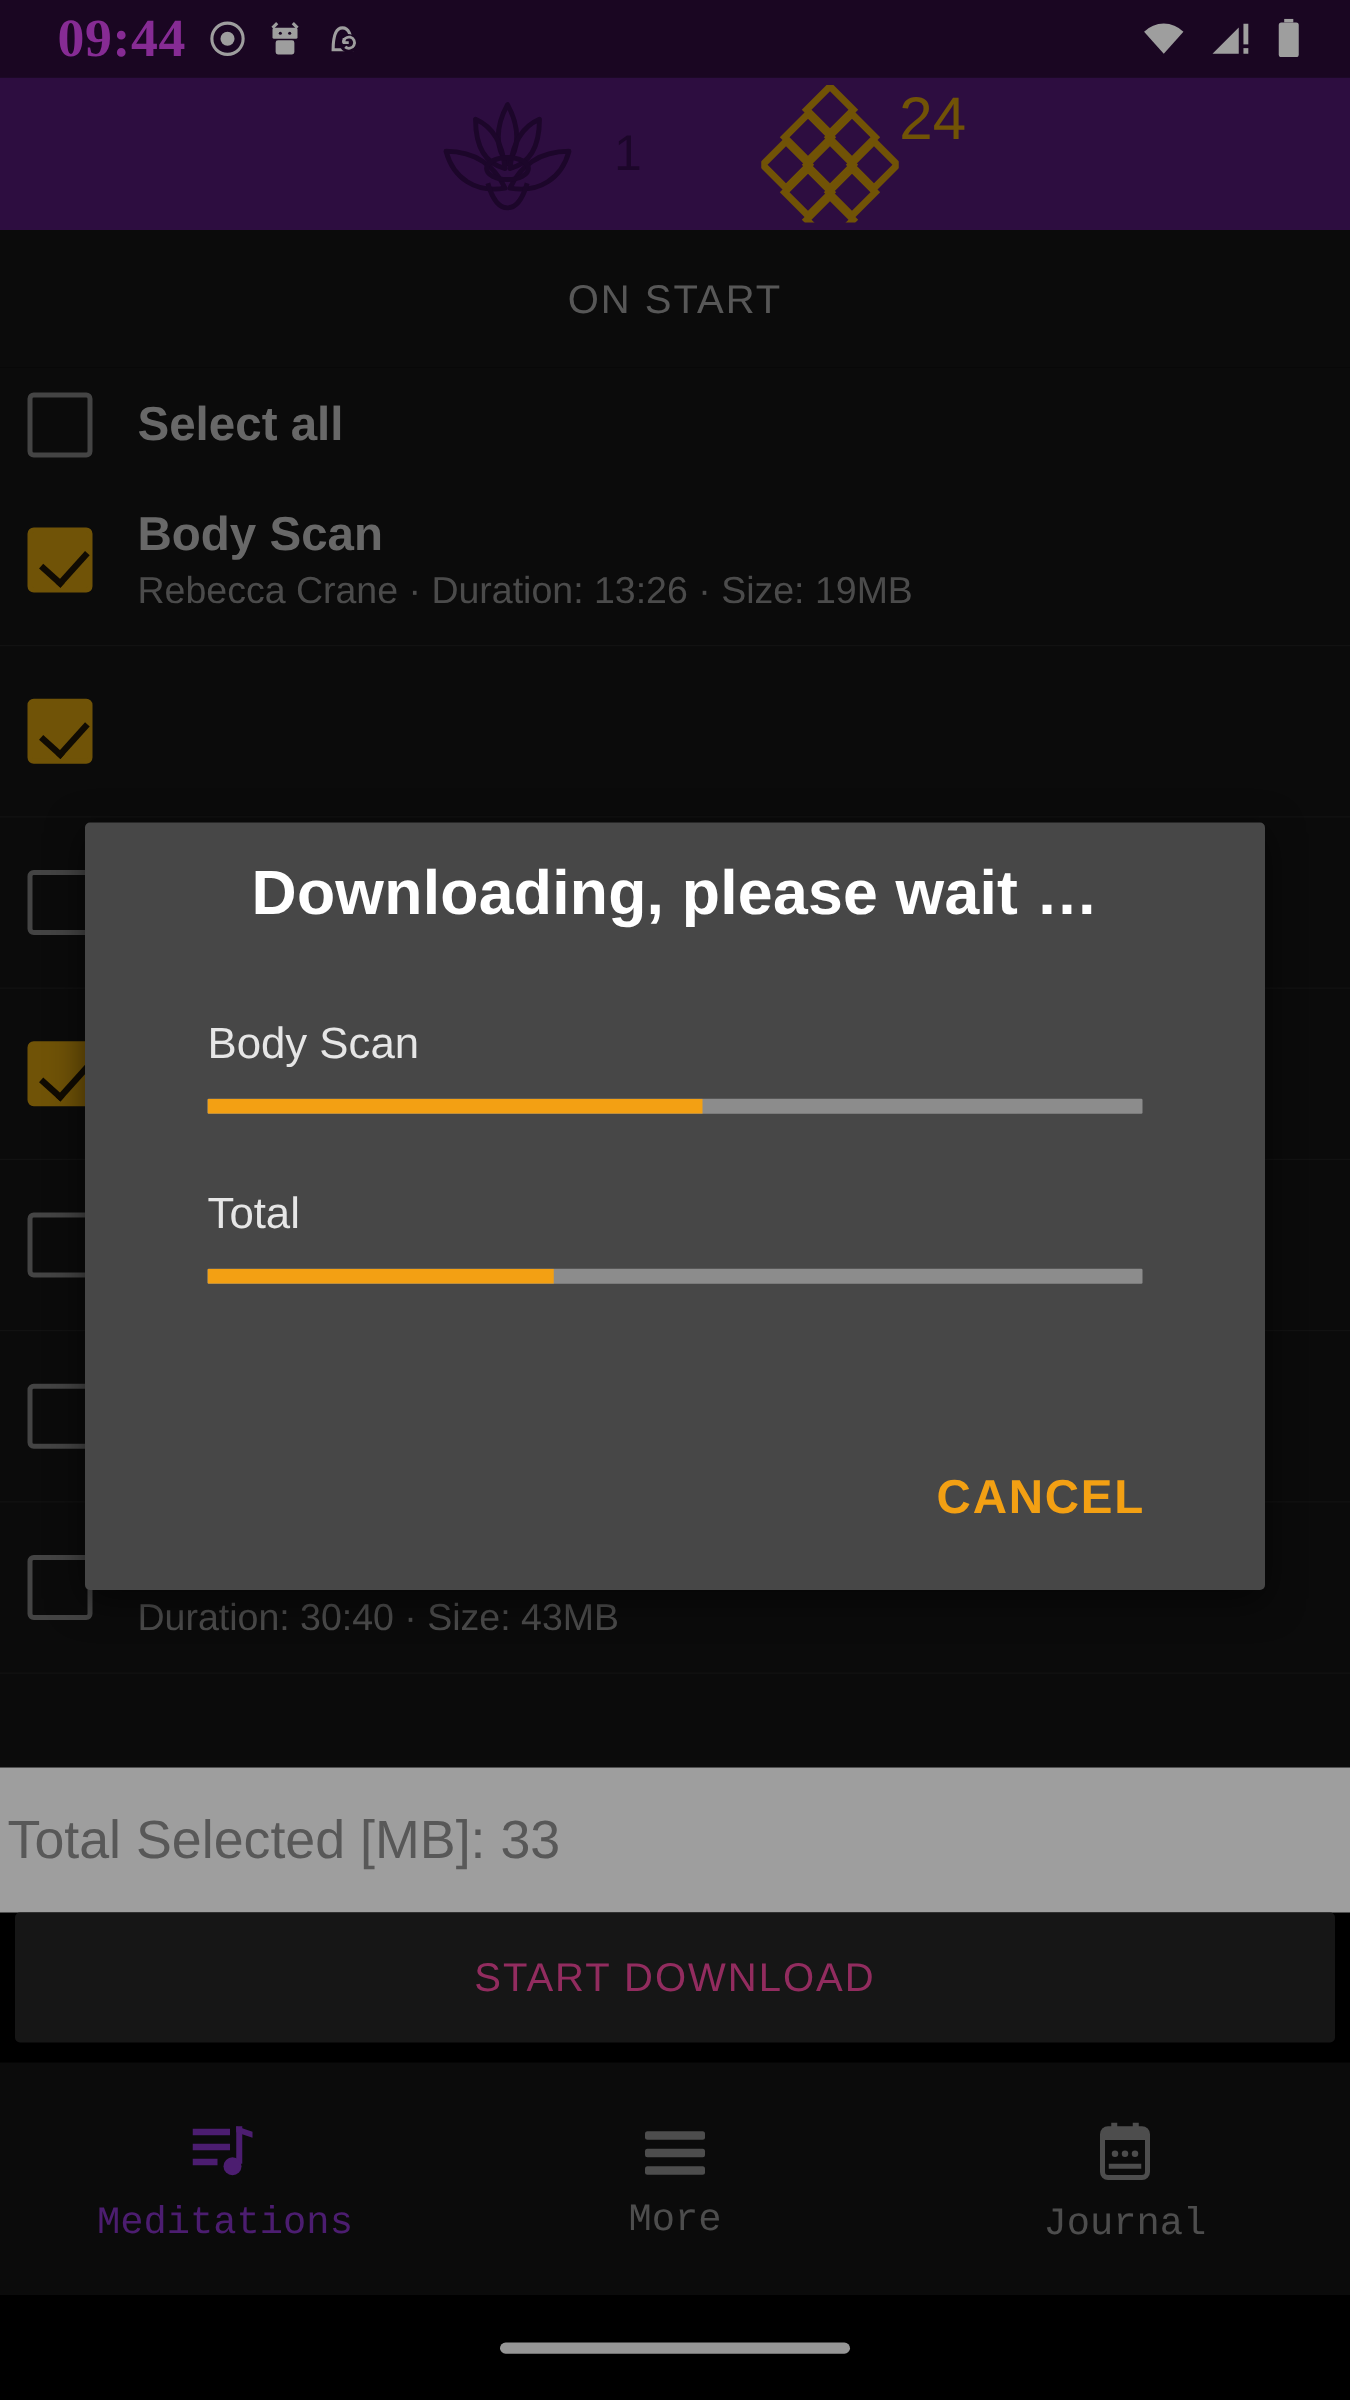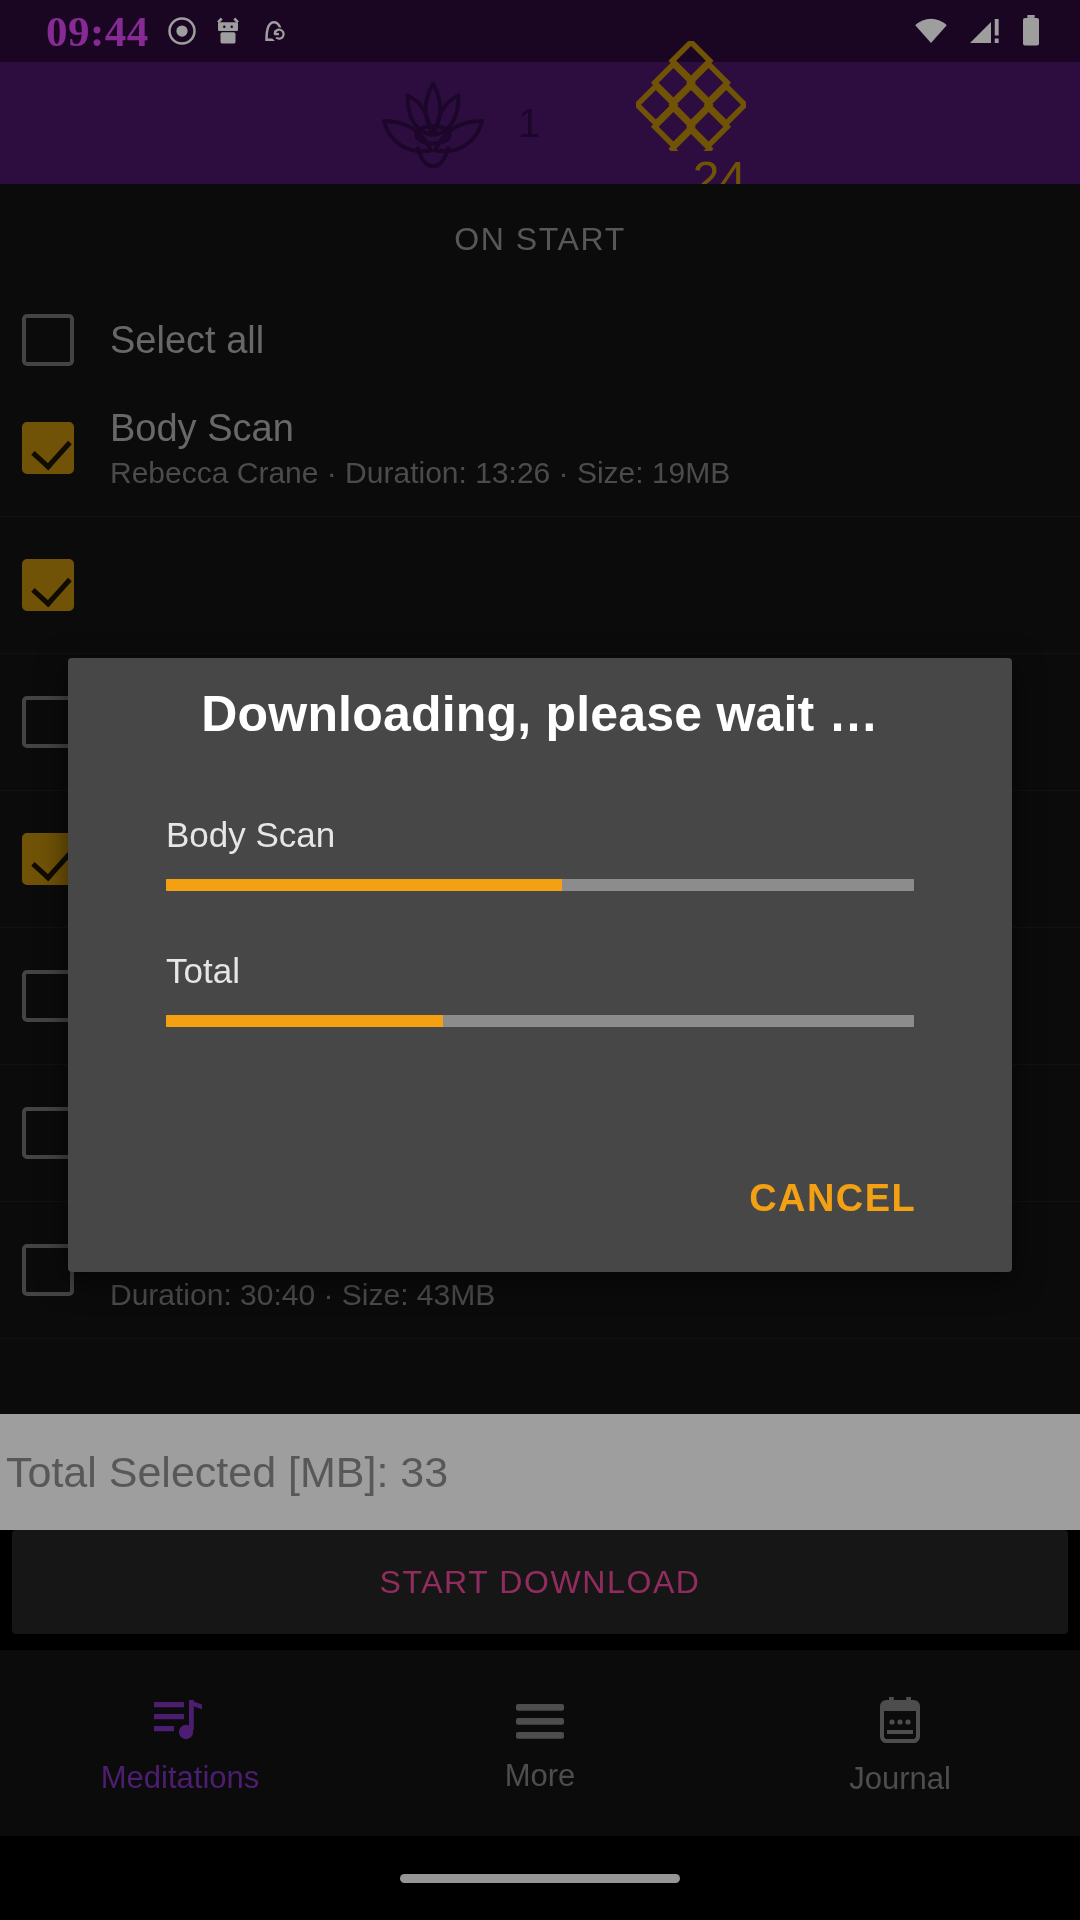--- a/index.html
+++ b/index.html
@@ -22,21 +22,21 @@
   .sb-ic{ display:block; }
 
   
   .appbar{
     position:absolute; left:0; top:62px; width:1080px; height:122px;
     background:#4a1668; display:flex; align-items:center; justify-content:center;
   }
   .appbar-inner{ display:flex; align-items:center; gap:0; transform:translateX(20px); }
   .brand-left{ display:flex; align-items:center; gap:26px; }
   .brand-count{ color:#2e0a44; font-size:40px; font-weight:400; }
-  .knot-group{ display:flex; align-items:flex-end; margin-left:96px;flex-direction:column; }
+  .knot-group{ display:flex; align-items:flex-start; margin-left:96px; }
   .knot-count{ color:#b7860b; font-size:48px; font-weight:400; }
 
   
   .tabs{
     position:absolute; left:0; top:184px; width:1080px; height:110px;
     background:#131313; display:flex;
   }
   .tab{
     flex:1; display:flex; align-items:center; justify-content:center;
     color:#8d8d8d; font-size:32px; letter-spacing:1.6px; position:relative;
@@ -64,40 +64,40 @@
   }
   .cb.checked{
     background:#b5860c; border-color:#b5860c;
   }
   .cb.checked::after{
     content:""; position:absolute; left:14px; top:6px;
     width:18px; height:30px; border:5px solid #1a1205;
     border-top:none; border-left:none; transform:rotate(42deg);
   }
   .row-text{ margin-left:36px; display:flex; flex-direction:column; gap:6px; overflow:hidden;}
-  .row-title{ color:#a9a9a9; font-size:38px; font-weight:400; white-space:nowrap; }
+  .row-title{ color:#a9a9a9; font-size:38px; font-weight:700; white-space:nowrap; }
   .row-sub{ color:#7a7a7a; font-size:30px; white-space:nowrap; }
 
   
   .total-sel{
     position:absolute; left:0; top:1414px; width:1080px; height:116px;
     background:#ffffff; display:flex; align-items:center; padding-left:6px;
     color:#8e8e8e; font-size:43px;
   }
   .start-btn{
     position:absolute; left:12px; top:1530px; width:1056px; height:104px;
     background:#242424; border:none; border-radius:4px;
     color:#ec4899; font-size:32px; letter-spacing:1.6px;
     font-family:"Liberation Sans", sans-serif;
   }
 
   
   .bottomnav{
     position:absolute; left:0; top:1650px; width:1080px; height:186px;
-    background:#131313; display:flex;
+    background:#131313; display:flex;font-family:Liberation Mono, monospace;
   }
   .nav-item{
     flex:1; display:flex; flex-direction:column; align-items:center;
     justify-content:center; gap:16px; padding-top:8px;
   }
   .nav-label{ font-size:31px; color:#7d7d7d; }
   .nav-item.active .nav-label{ color:#7b2fb5; }
 
   .gesture{
     position:absolute; left:0; top:1836px; width:1080px; height:84px;

